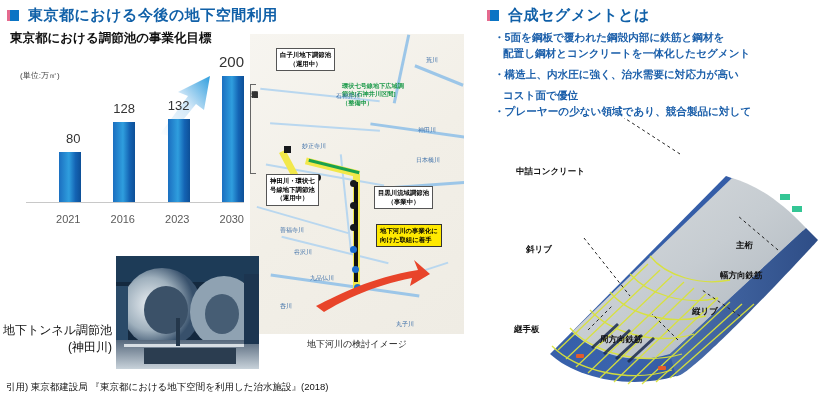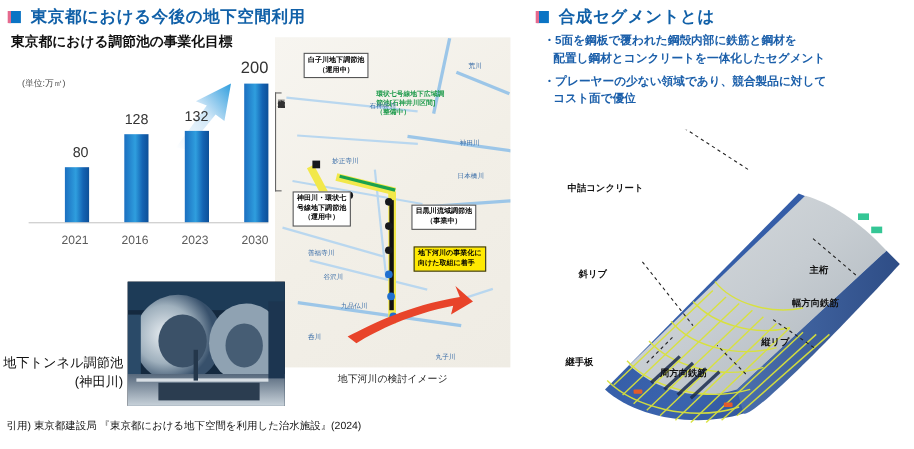--- a/index.html
+++ b/index.html
@@ -214,41 +214,46 @@
       <rect x="60" y="62" width="4" height="28" fill="#24374b"></rect>
       <rect x="0" y="30" width="12" height="54" fill="#2a4a68"></rect>
       <rect x="128" y="18" width="15" height="70" fill="#1c3550"></rect>
     </svg>
   </div>
   <div class="photo-cap">
     <div>地下トンネル調節池</div>
     <div>(神田川)</div>
   </div>
 
-  <div class="src">引用) 東京都建設局 『東京都における地下空間を利用した治水施設』(2024)</div>
+  <div class="src">引用) 東京都建設局 『東京都における地下空間を利用した治水施設』(2018)</div>
 </div>
 
 <div class="panel panel-right">
 
   <div class="head right-head">
     <span class="head-sq"></span>
     <span class="head-txt">合成セグメントとは</span>
   </div>
 
   <div class="bullets">
     <div class="bl">
       <span class="tx">
         <div>・5面を鋼板で覆われた鋼殻内部に鉄筋と鋼材を</div>
         <div style="padding-left:9px">配置し鋼材とコンクリートを一体化したセグメント</div>
       </span>
     </div>
     <div class="bl">
       <span class="tx">
+        <div>・構造上、内水圧に強く、治水需要に対応力が高い</div>
+      </span>
+    </div>
+    <div class="bl">
+      <span class="tx">
+        <div style="padding-left:9px">コスト面で優位</div>
         <div>・プレーヤーの少ない領域であり、競合製品に対して</div>
-        <div style="padding-left:9px">コスト面で優位</div>
       </span>
     </div>
   </div>
 
   <div class="seg">
     <svg width="351" height="290" viewBox="0 0 351 290">
       <defs>
         <linearGradient id="face" x1="0" y1="0" x2="1" y2="1">
           <stop offset="0%" stop-color="#d9dde0"></stop>
           <stop offset="50%" stop-color="#c6ccd1"></stop>

